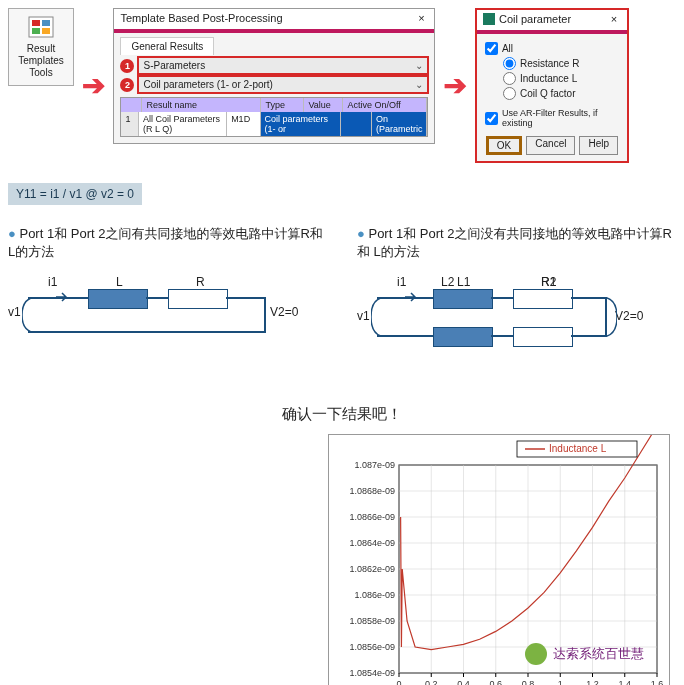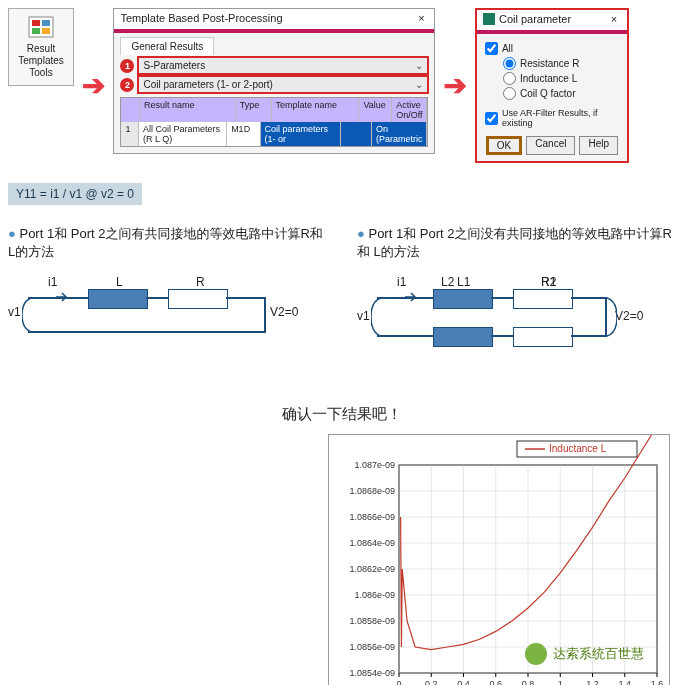--- a/index.html
+++ b/index.html
@@ -35,21 +35,21 @@
 .bullet-text{font-size:13px;color:#222;margin-bottom:14px;line-height:1.4}
 .bullet-text::before{content:"● ";color:#4a90c2}
 .circuit{position:relative;height:110px}
 .wire{position:absolute;background:#1a4d7a}
 .comp{position:absolute;width:58px;height:18px;border:1.5px solid #1a4d7a;background:#fff}
 .comp.filled{background:#4a7fb5}
 .clabel{position:absolute;font-size:12px;font-weight:500}
 .confirm{font-size:15px;text-align:center;margin:20px 0 10px}
 .chart-area{margin-left:320px;width:340px;border:1px solid #999}
 .chart-svg{display:block}
-.watermark{position:fixed;right:40px;bottom:20px;font-size:13px;color:#4d7c0f;display:flex;align-items:center;gap:6px}
+.watermark{position:fixed;right:40px;bottom:20px;font-size:13px;color:#701a75;display:flex;align-items:center;gap:6px}
 .wm-icon{width:22px;height:22px;border-radius:50%;background:#7cb342}
 </style>
 </head>
 <body>
 
 
 
 
 <div class="top-row">
   <div class="tool-btn">
@@ -82,21 +82,20 @@
       <div class="combo">
         <span>Coil parameters (1- or 2-port)</span>
         <span class="chev">⌄</span>
       </div>
     </div>
     <div class="table">
       <div class="thead">
         <div style="width:12px"></div>
         <div class="c-name">Result name</div>
         <div class="c-type">Type</div>
-        <div class="c-tpl">Template name</div>
         <div class="c-val">Value</div>
         <div class="c-act">Active On/Off</div>
       </div>
       <div class="trow">
         <div style="width:12px;background:#e8e8e8">1</div>
         <div class="c-name">All Coil Parameters (R L Q)</div>
         <div class="c-type">M1D</div>
         <div class="c-tpl" style="background:#0a59b5;color:#fff">Coil parameters (1- or</div>
         <div class="c-val" style="background:#0a59b5"></div>
         <div class="c-act" style="background:#0a59b5;color:#fff">On (Parametric</div>

